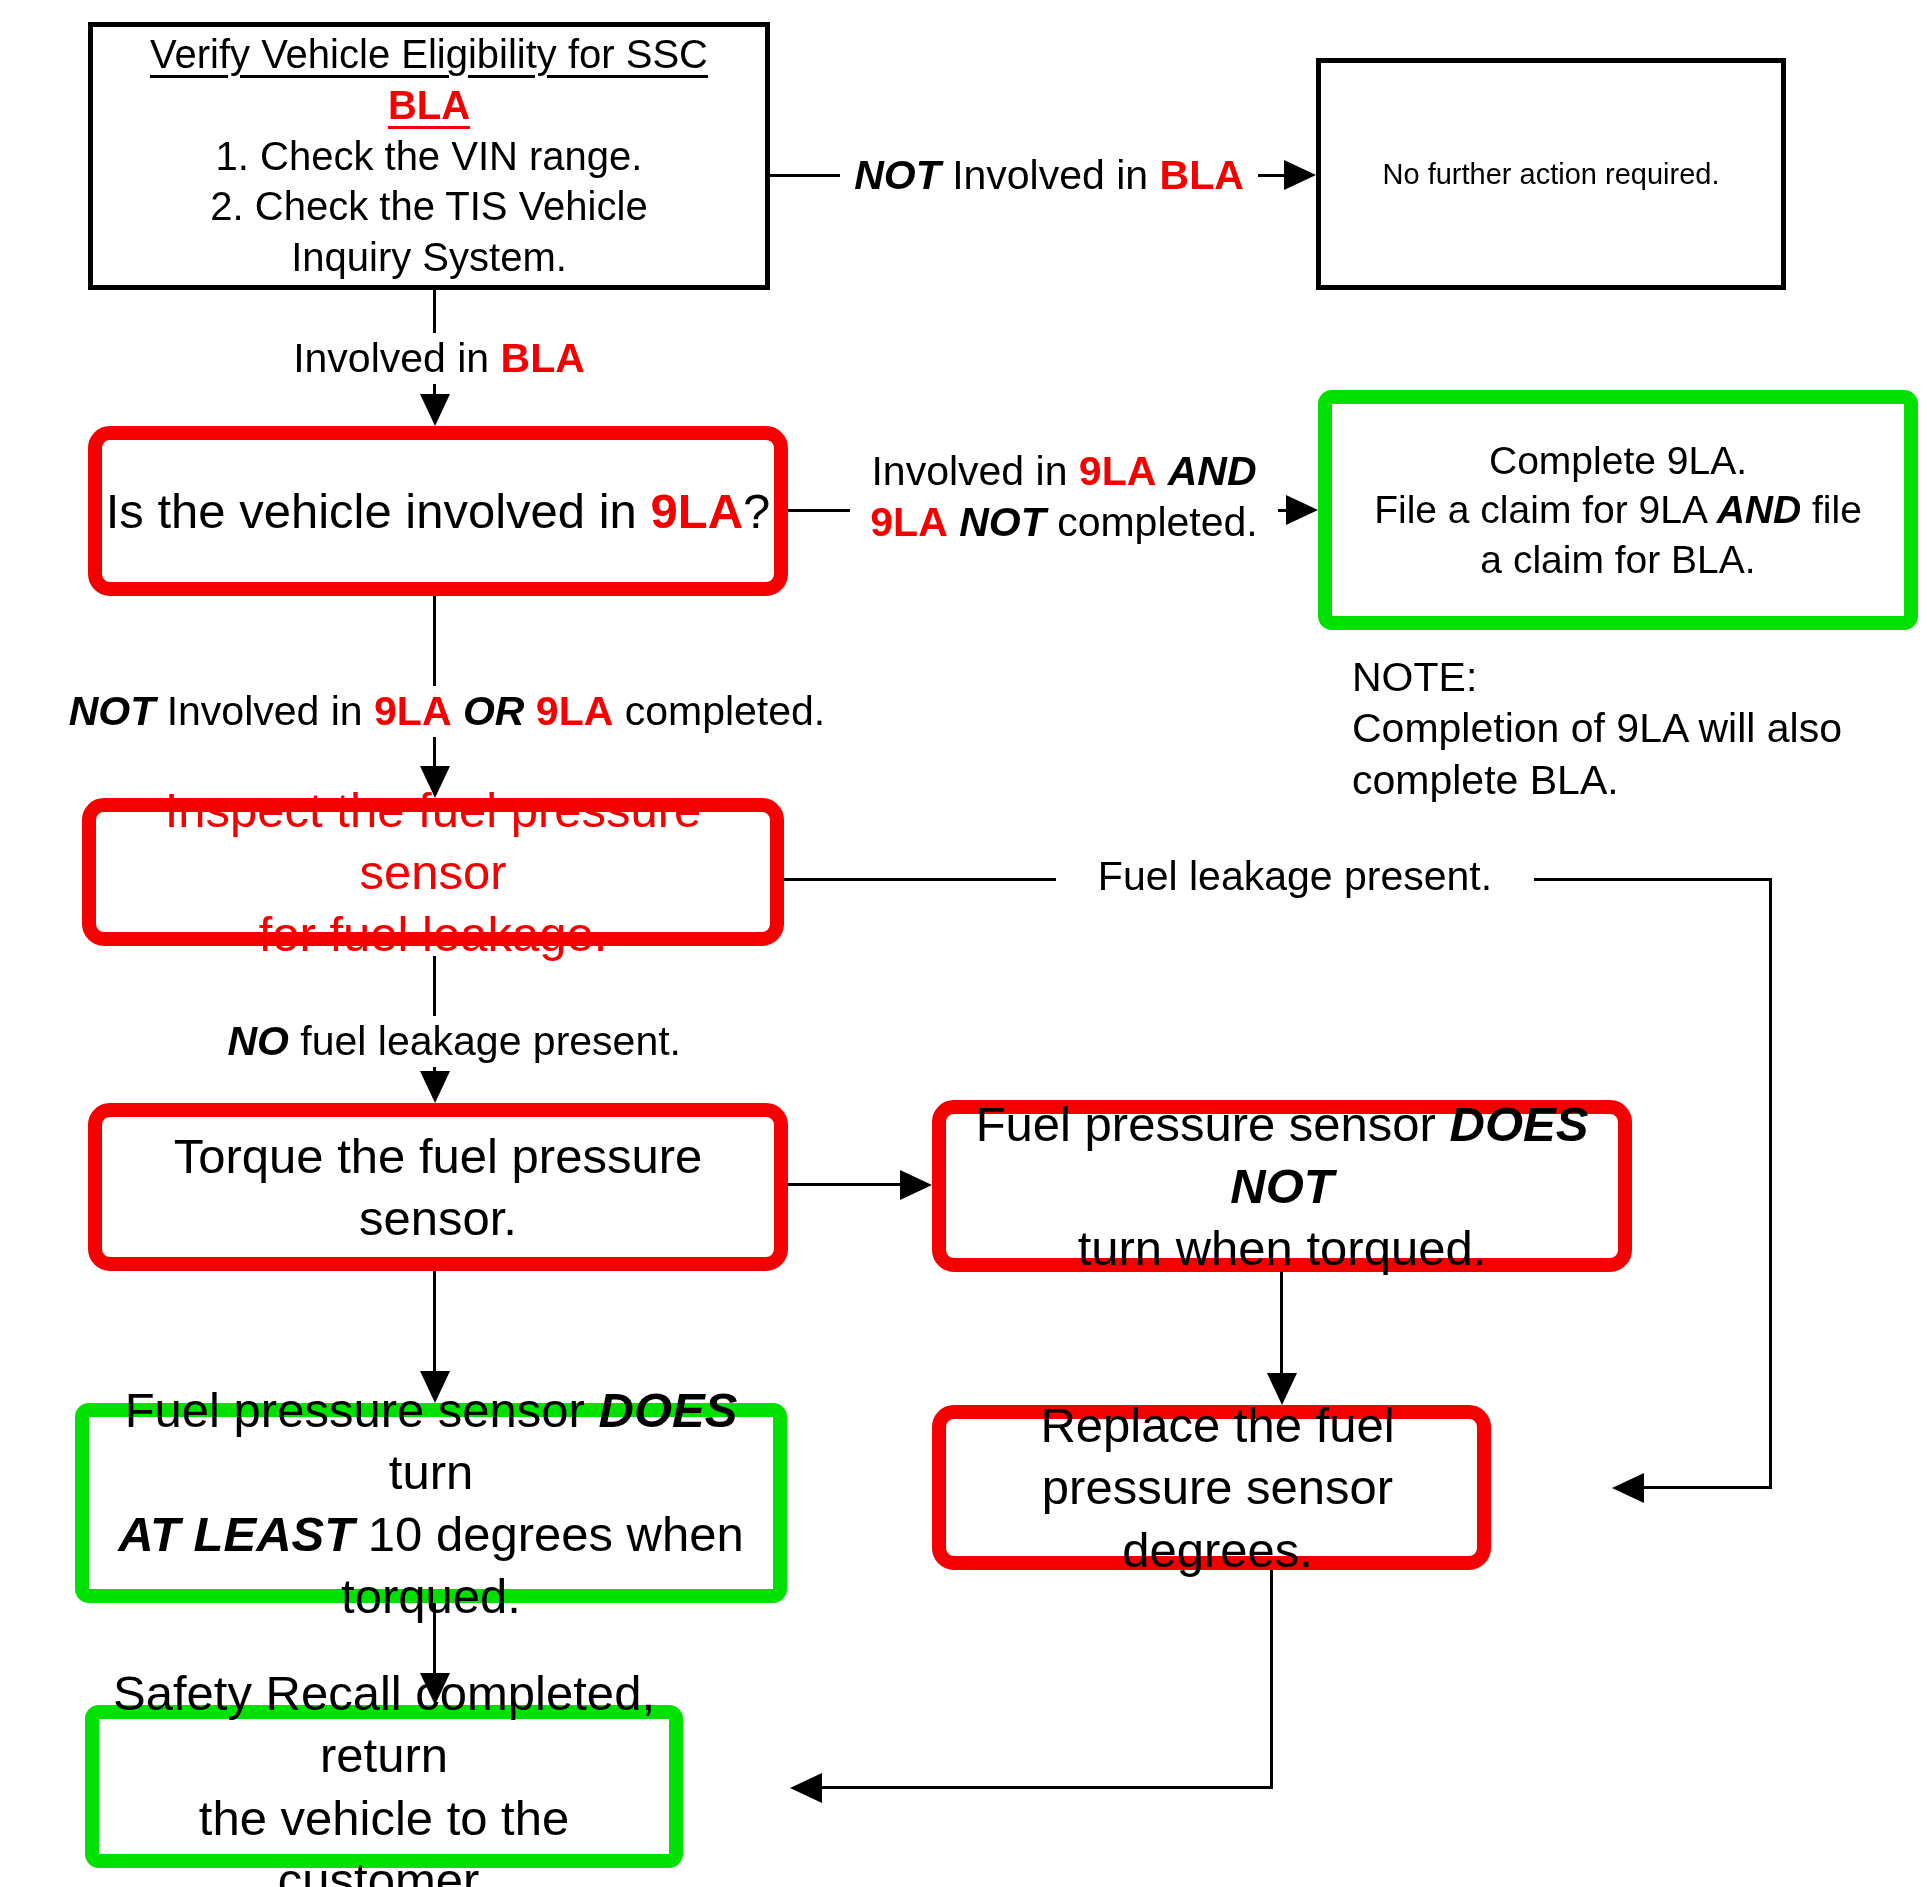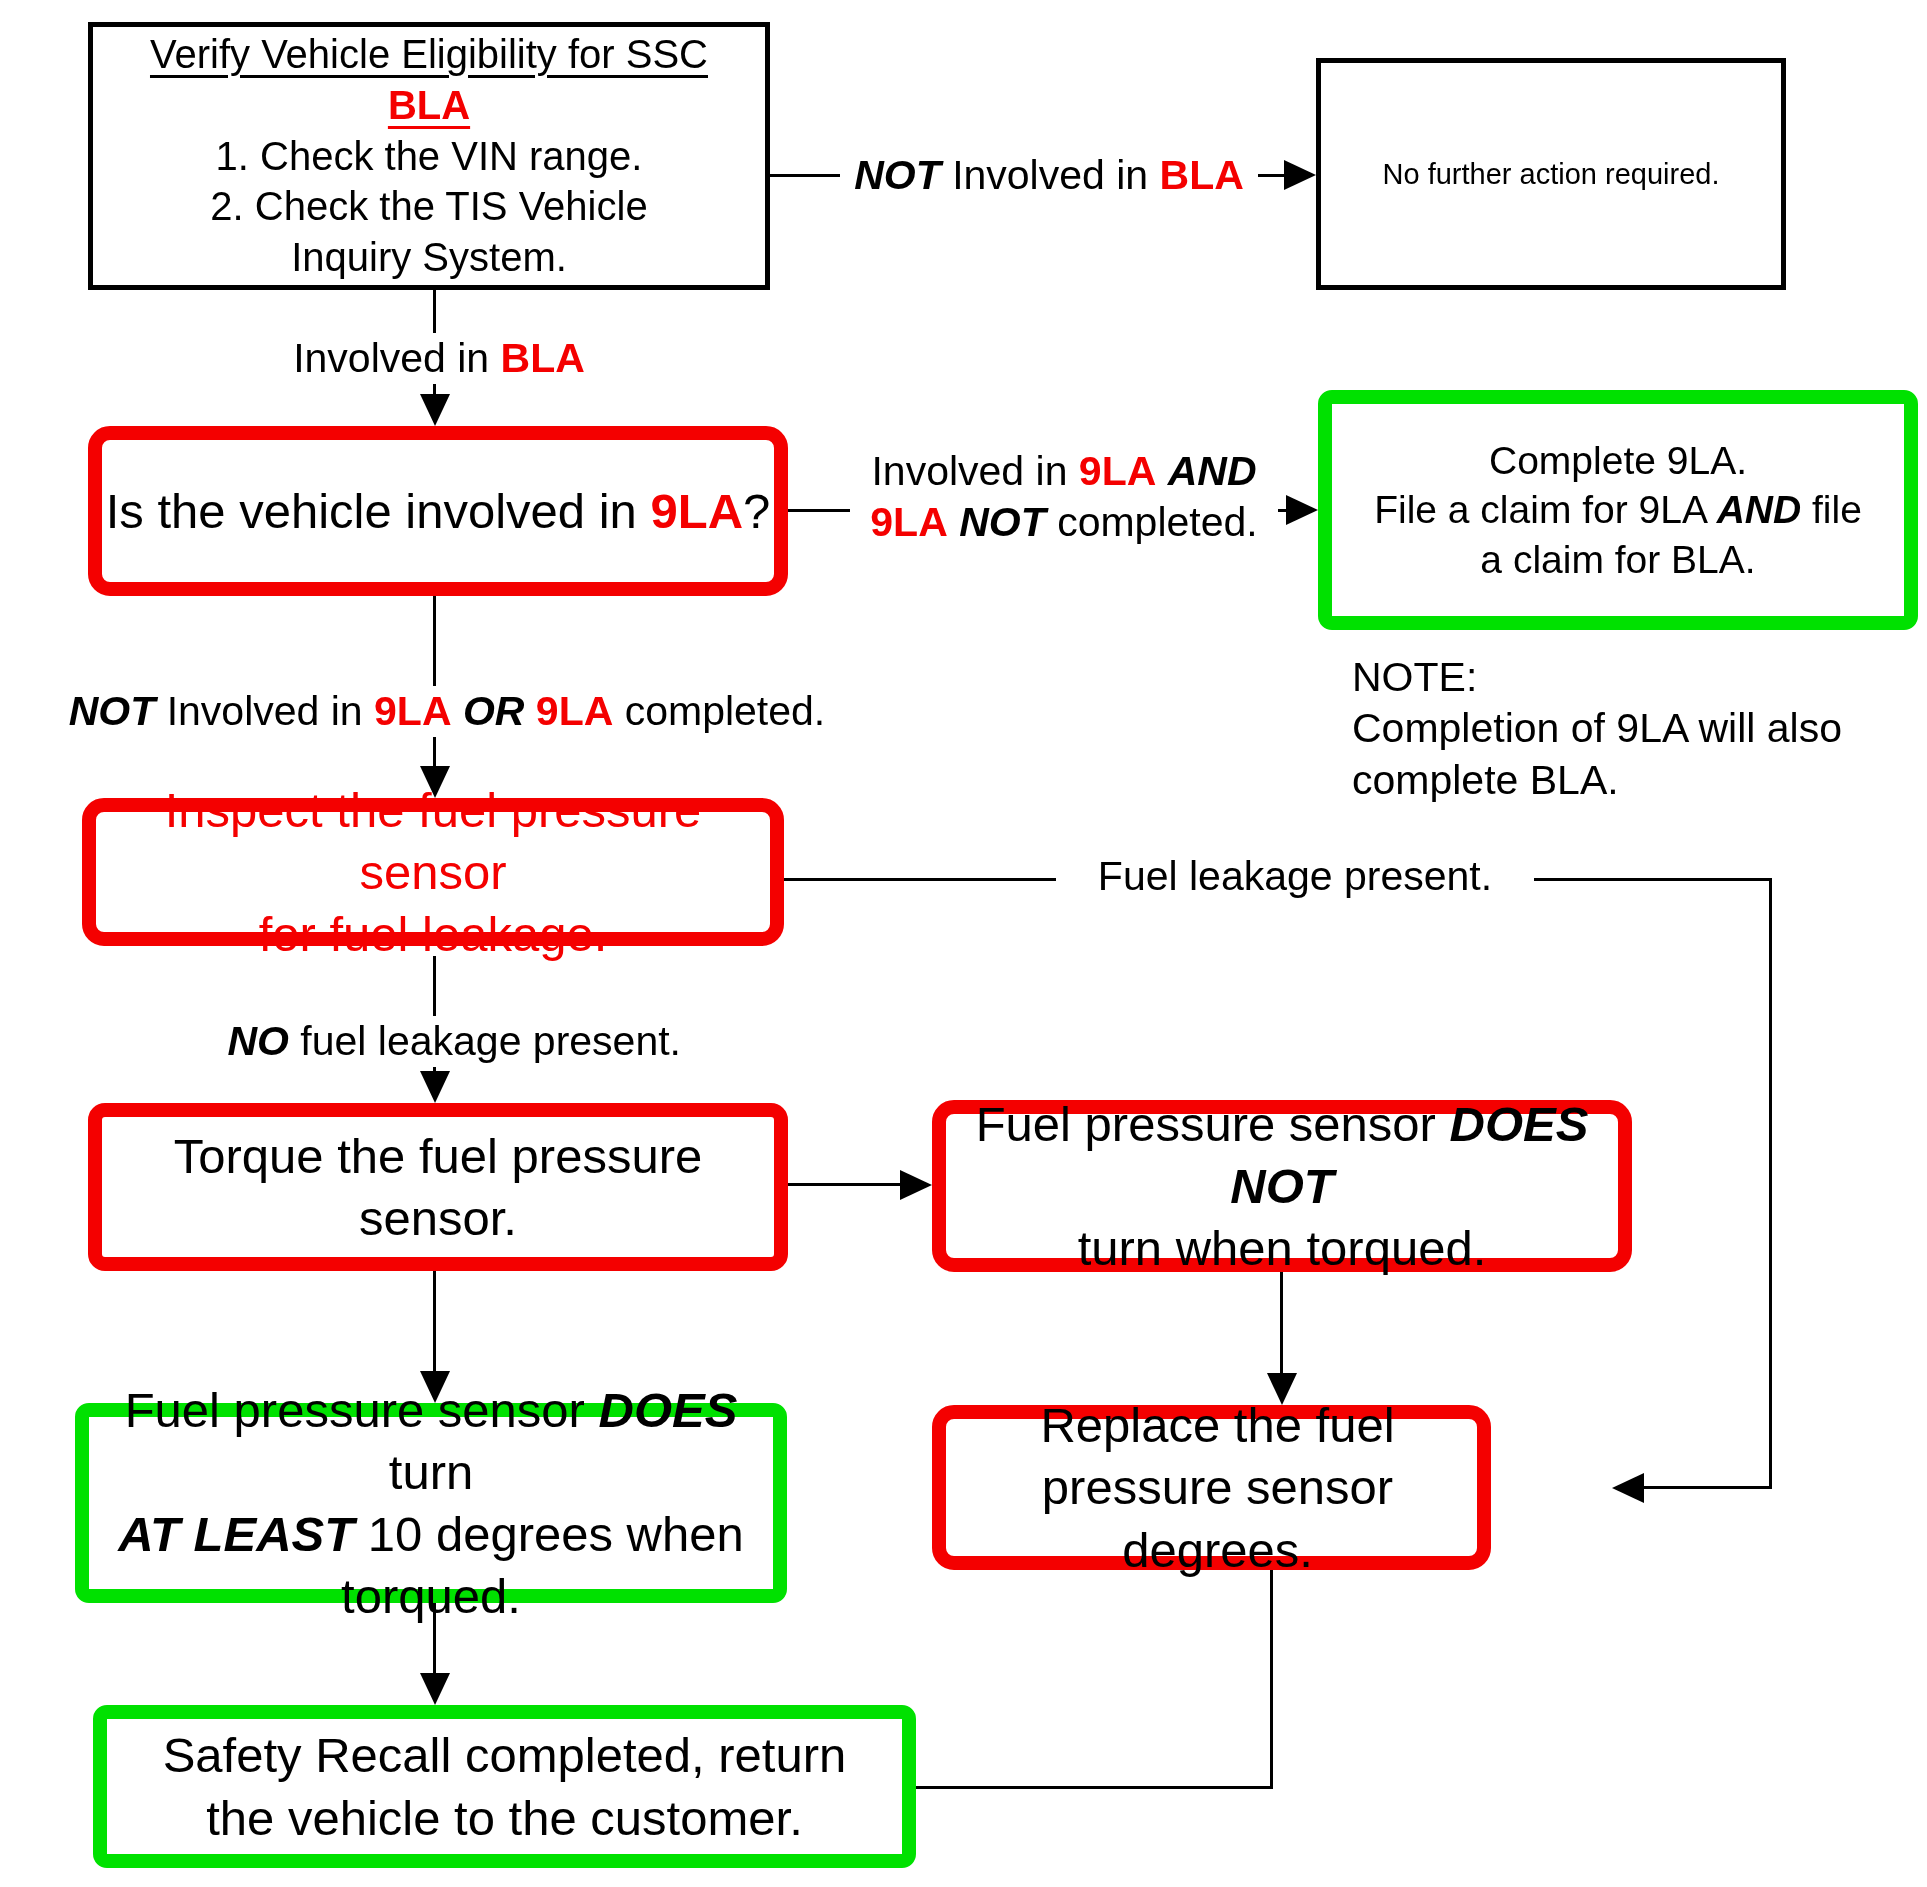--- a/index.html
+++ b/index.html
@@ -100,41 +100,41 @@
       <div><span>Complete 9LA.</span></div>
       <div><span>File a claim for 9LA </span><span class="s-bi">AND</span><span> file</span></div>
       <div><span>a claim for BLA.</span></div>
     </div>
 
   <div class="node red" style="left:82px;top:798px;width:702px;height:148px;">
       <div><span class="s-r">Inspect the fuel pressure sensor</span></div>
       <div><span class="s-r">for fuel leakage.</span></div>
     </div>
 
-  <div class="node red" style="left:88px;top:1103px;width:700px;height:168px;border-radius:17px;">
+  <div class="node red" style="left:88px;top:1103px;width:700px;height:168px;">
       <div><span>Torque the fuel pressure sensor.</span></div>
     </div>
 
   <div class="node red" style="left:932px;top:1100px;width:700px;height:172px;">
       <div><span>Fuel pressure sensor </span><span class="s-bi">DOES NOT</span></div>
       <div><span>turn when torqued.</span></div>
     </div>
 
   <div class="node red" style="left:932px;top:1405px;width:559px;height:165px;padding-left:12px;">
       <div><span>Replace the fuel pressure sensor</span></div>
       <div><span>degrees.</span></div>
     </div>
 
   <div class="node green" style="left:75px;top:1403px;width:712px;height:200px;">
       <div><span>Fuel pressure sensor </span><span class="s-bi">DOES</span><span> turn</span></div>
       <div><span class="s-bi">AT LEAST</span><span> 10 degrees when</span></div>
       <div><span>torqued.</span></div>
     </div>
 
-  <div class="node green" style="left:85px;top:1705px;width:823px;height:163px;margin-left:8px;">
+  <div class="node green" style="left:85px;top:1705px;width:598px;height:163px;">
       <div><span>Safety Recall completed, return</span></div>
       <div><span>the vehicle to the customer.</span></div>
     </div>
 
   <div class="lbl" style="left:840px;top:150px;width:410px;">
       <div><span class="s-bi">NOT</span><span> Involved in </span><span class="s-rb">BLA</span></div>
     </div>
 
   <div class="lbl" style="left:230px;top:333px;width:410px;">
       <div><span>Involved in </span><span class="s-rb">BLA</span></div>

